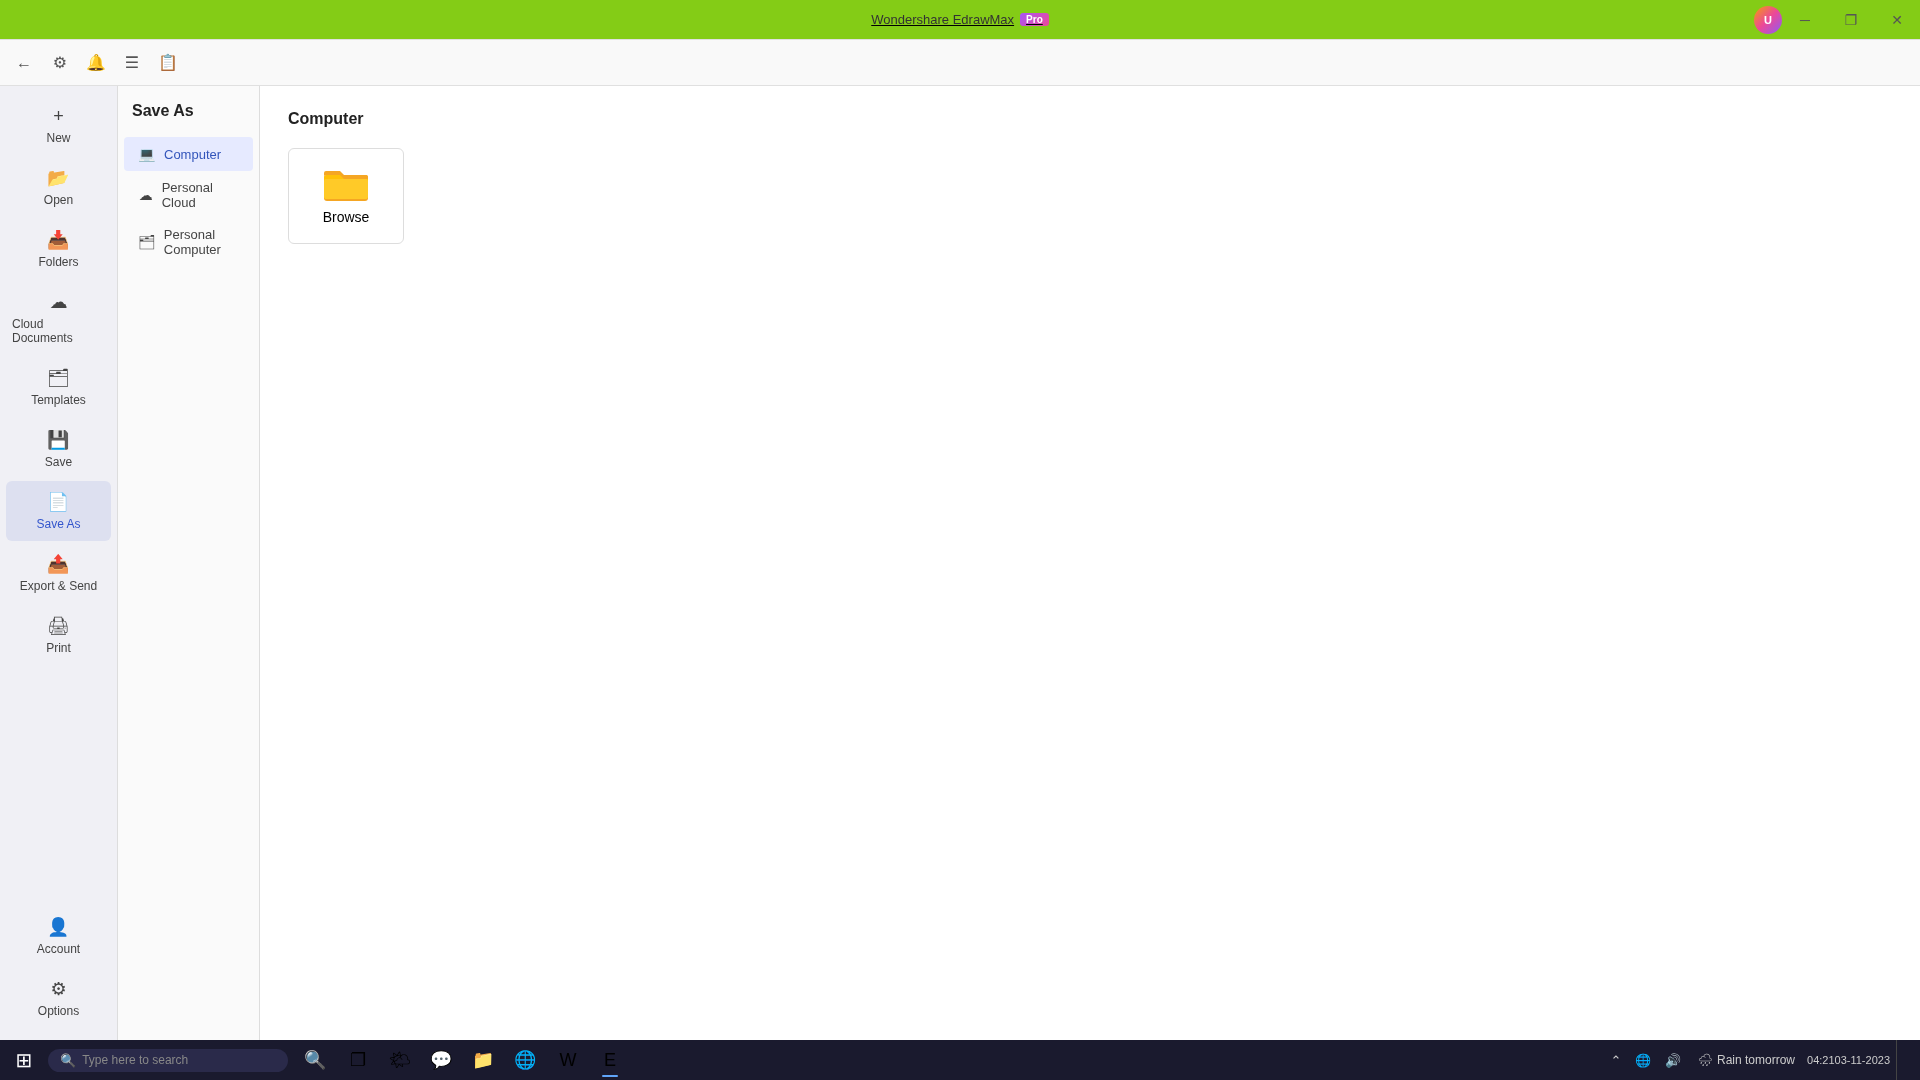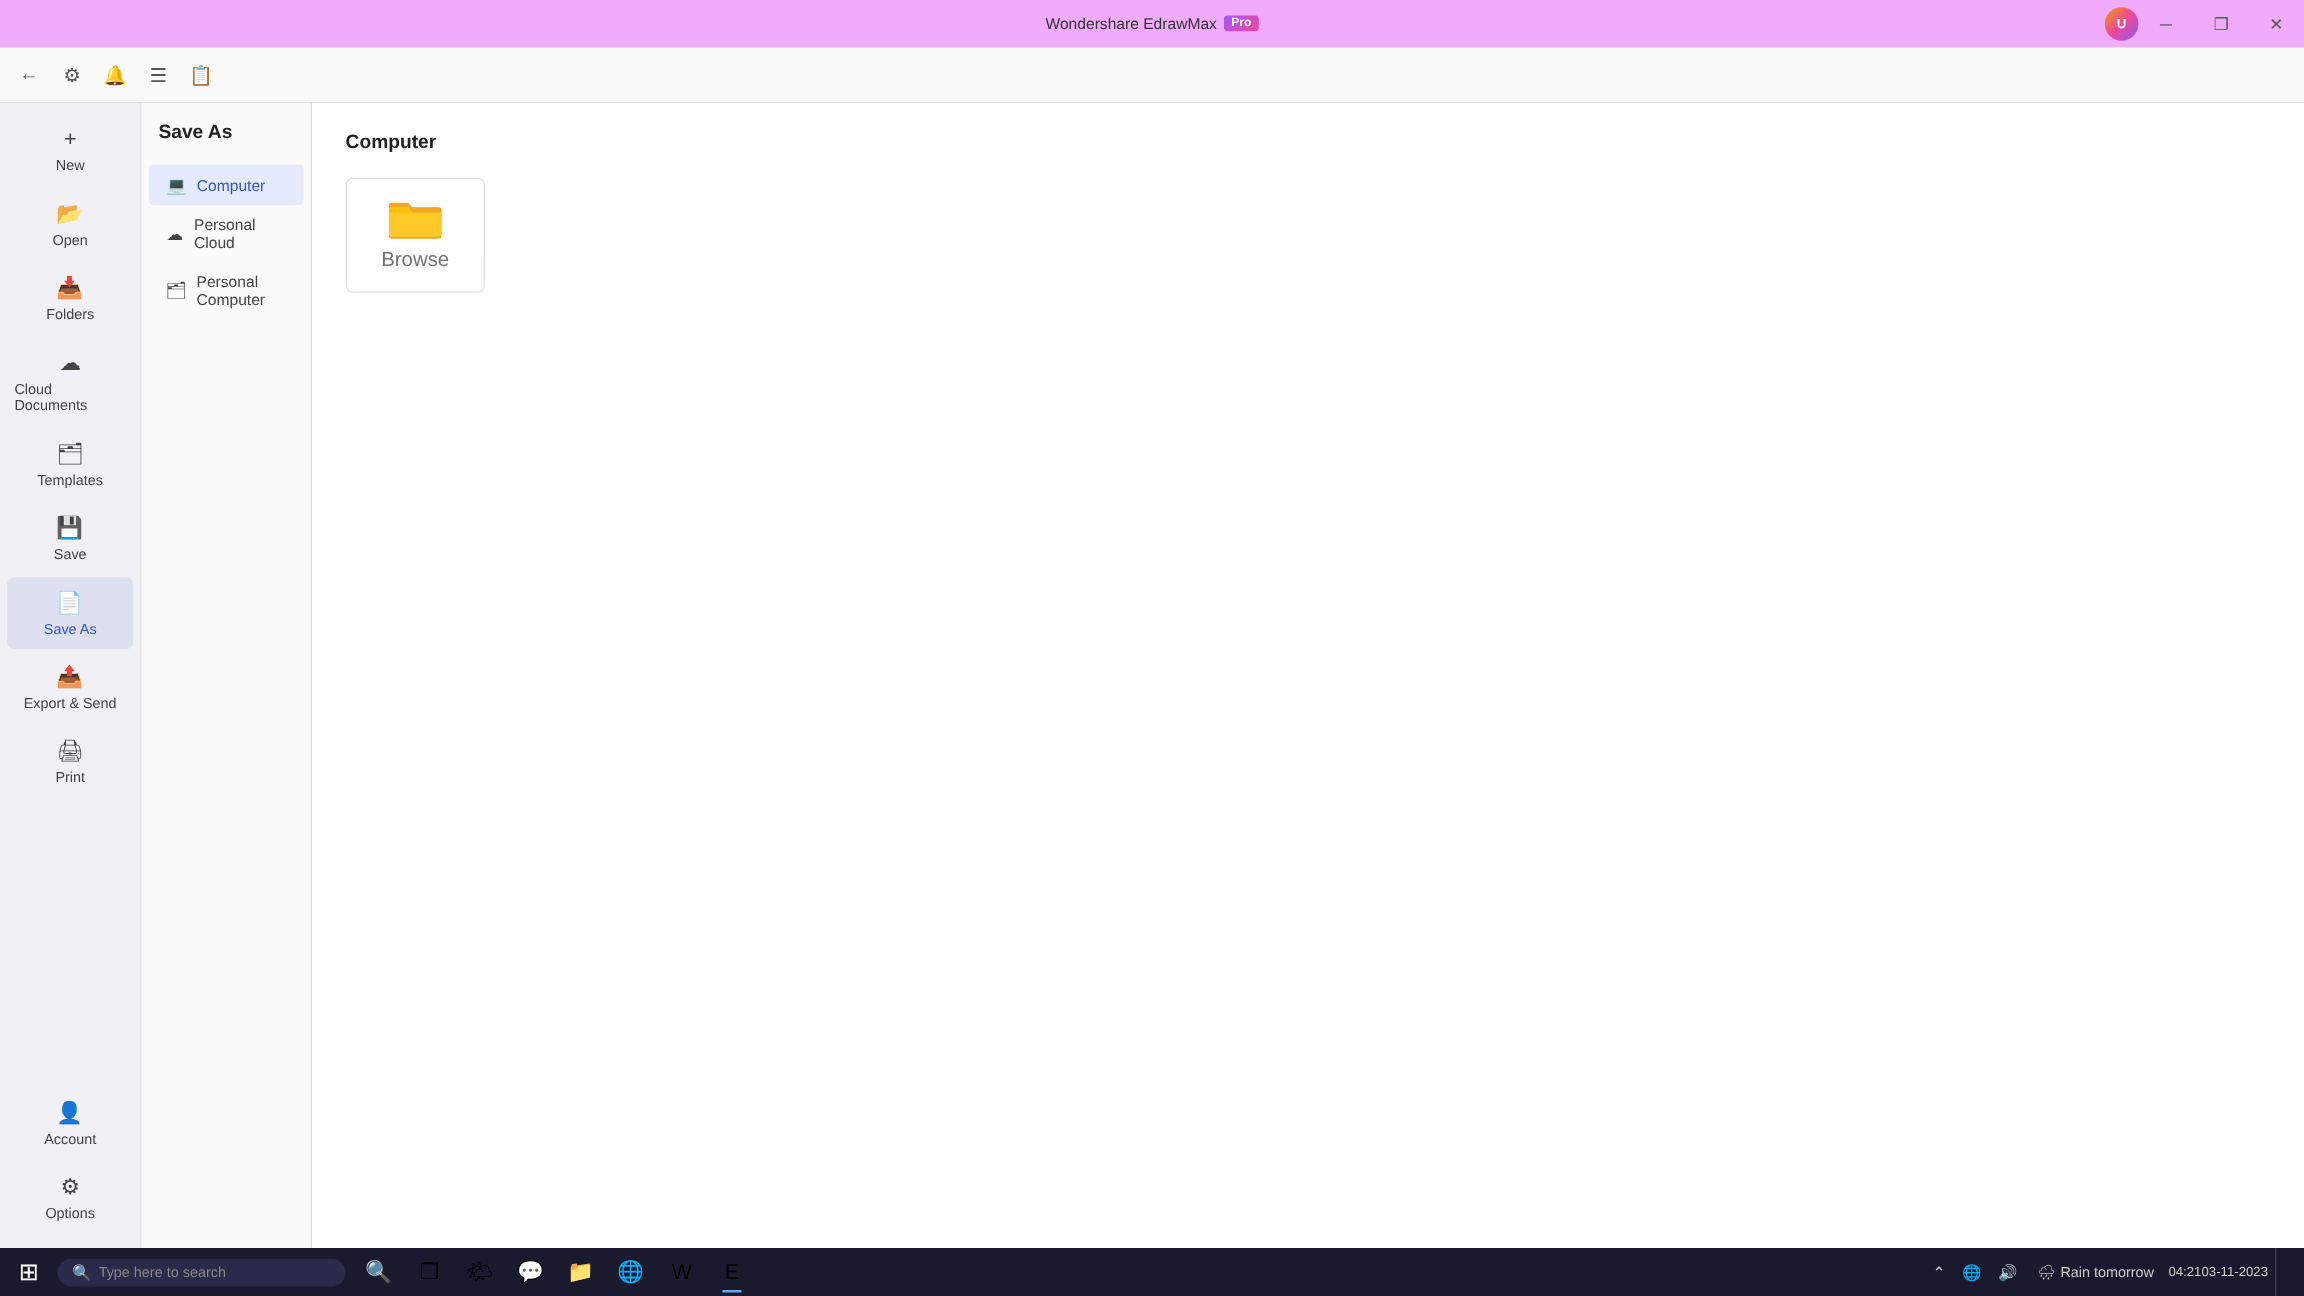--- a/index.html
+++ b/index.html
@@ -10,26 +10,27 @@
       overflow: hidden;
       background: #f3f3f3;
       position: relative;
     }
 
     
     .title-bar {
       position: absolute;
       top: 0; left: 0; right: 0;
       height: 40px;
-      background: #f0abfc;
+      background: #84cc16;
       display: flex;
       align-items: center;
       justify-content: center;
       border-bottom: 1px solid #e0e0e0;
       z-index: 100;
+      text-decoration: underline;
     }
     .title-bar-text {
       font-size: 13px;
       color: #333;
       display: flex;
       align-items: center;
       gap: 6px;
     }
     .pro-badge {
       background: linear-gradient(135deg, #a855f7, #ec4899);
@@ -176,22 +177,22 @@
       border-radius: 6px;
       cursor: pointer;
       gap: 6px;
       background: #fff;
       margin-right: 16px;
     }
     .folder-icon-svg {
       width: 44px; height: 36px;
     }
     .browse-label {
-      font-size: 17px;
-      color: #737373;
+      font-size: 14px;
+      color: #000000;
     }
 
     .recent-folders-title {
       font-size: 14px;
       font-weight: 600;
       color: #333;
       margin-top: 24px;
     }
 
     

